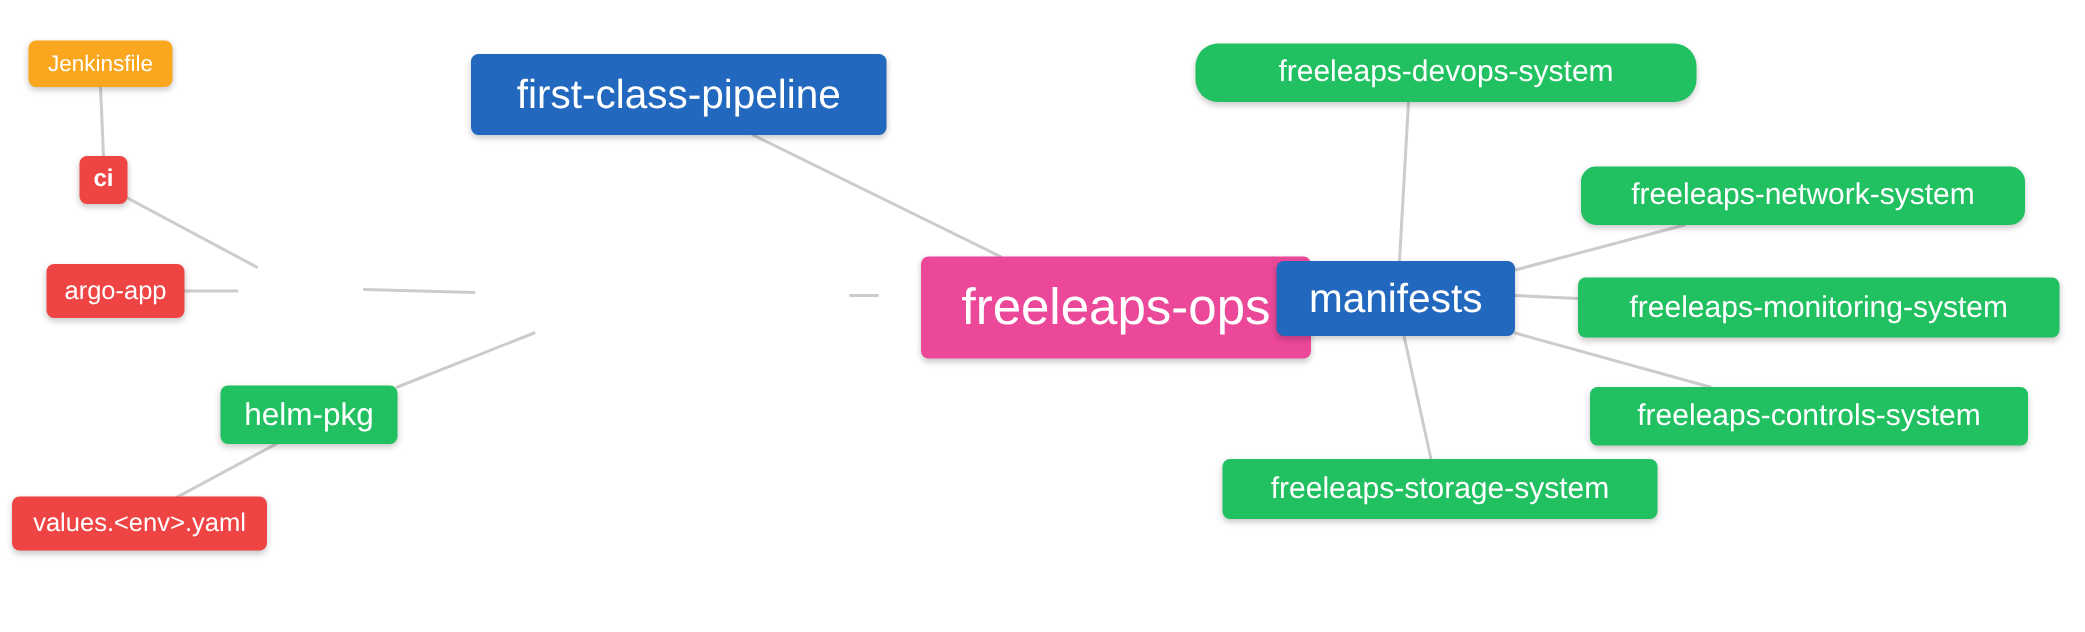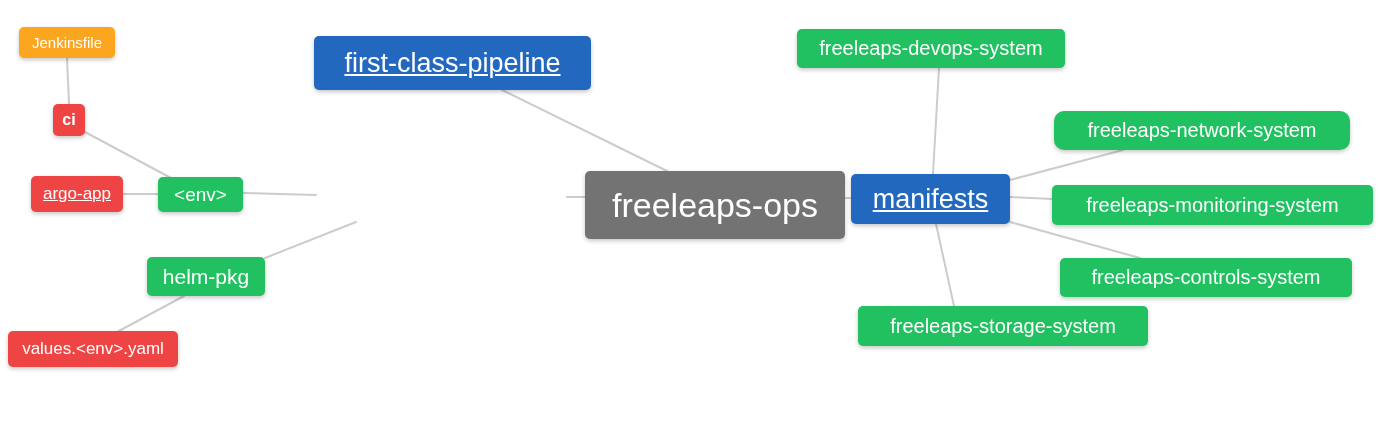--- a/index.html
+++ b/index.html
@@ -32,41 +32,41 @@
     align-items: center;
     justify-content: center;
     color: #ffffff;
     border-radius: 5px;
     box-shadow: 0 2px 4px rgba(0,0,0,0.22);
     white-space: nowrap;
     cursor: default;
     user-select: none;
     box-sizing: border-box;
   }
-  .blue   { background: #2268be; text-decoration: underline; }
+  .blue   { background: #2268be; }
   .green  { background: #21c061; }
   .orange { background: #faa61e; }
   .red    { background: #ef4444; }
-  .dark   { background: #737373; }
+  .dark   { background: #ec4899; margin-left: 29px; }
 
   #n-jenkinsfile          { left: 19px;   top: 27px;  width: 96px;  height: 31px; font-size: 15px; }
   #n-ci                   { left: 53px;   top: 104px; width: 32px;  height: 32px; font-size: 16px; font-weight: 700; }
-  #n-argo-app             { left: 31px;   top: 176px; width: 92px;  height: 36px; font-size: 17px; text-decoration: underline; }
+  #n-argo-app             { left: 31px;   top: 176px; width: 92px;  height: 36px; font-size: 17px; }
   #n-env                  { left: 158px;  top: 177px; width: 85px;  height: 35px; font-size: 19px; }
   #n-helm-pkg             { left: 147px;  top: 257px; width: 118px; height: 39px; font-size: 21px; }
   #n-values-env-yaml      { left: 8px;    top: 331px; width: 170px; height: 36px; font-size: 17px; }
   #n-first-class-pipeline { left: 314px;  top: 36px;  width: 277px; height: 54px; font-size: 27px; }
   #n-service-name         { left: 316px;  top: 171px; width: 251px; height: 51px; font-size: 27px; }
   #n-freeleaps-ops        { left: 585px;  top: 171px; width: 260px; height: 68px; font-size: 34px; }
   #n-manifests            { left: 851px;  top: 174px; width: 159px; height: 50px; font-size: 27px; }
-  #n-devops-system        { left: 797px;  top: 29px;  width: 268px; height: 39px; font-size: 20px; }
+  #n-devops-system        { left: 797px;  top: 29px;  width: 334px; height: 39px; font-size: 20px; border-radius: 15px; }
   #n-network-system       { left: 1054px; top: 111px; width: 296px; height: 39px; font-size: 20px; border-radius: 10px; }
   #n-monitoring-system    { left: 1052px; top: 185px; width: 321px; height: 40px; font-size: 20px; text-align: center; }
   #n-controls-system      { left: 1060px; top: 258px; width: 292px; height: 39px; font-size: 20px; }
-  #n-storage-system       { left: 815px;  top: 306px; width: 290px; height: 40px; font-size: 20px; margin-left: 43px; }
+  #n-storage-system       { left: 815px;  top: 306px; width: 290px; height: 40px; font-size: 20px; }
 </style>
 </head>
 <body>
 
 <div class="canvas">
 
   <svg class="edges" viewBox="0 0 1390 421" xmlns="http://www.w3.org/2000/svg">
     <line x1="67" y1="58" x2="69" y2="104"></line>
     <line x1="85" y1="132" x2="171" y2="178"></line>
     <line x1="123" y1="194" x2="158" y2="194"></line>
@@ -79,21 +79,20 @@
     <line x1="939" y1="68" x2="933" y2="174"></line>
     <line x1="1010" y1="180" x2="1123" y2="150"></line>
     <line x1="1010" y1="197" x2="1052" y2="199"></line>
     <line x1="1010" y1="222" x2="1140" y2="258"></line>
     <line x1="936" y1="224" x2="954" y2="306"></line>
   </svg>
 
   <div class="node orange" id="n-jenkinsfile">Jenkinsfile</div>
   <div class="node red" id="n-ci">ci</div>
   <div class="node red" id="n-argo-app">argo-app</div>
-  <div class="node green" id="n-env">&lt;env&gt;</div>
   <div class="node green" id="n-helm-pkg">helm-pkg</div>
   <div class="node red" id="n-values-env-yaml">values.&lt;env&gt;.yaml</div>
   <div class="node blue" id="n-first-class-pipeline">first-class-pipeline</div>
   <div class="node dark" id="n-freeleaps-ops">freeleaps-ops</div>
   <div class="node blue" id="n-manifests">manifests</div>
   <div class="node green" id="n-devops-system">freeleaps-devops-system</div>
   <div class="node green" id="n-network-system">freeleaps-network-system</div>
   <div class="node green" id="n-monitoring-system">freeleaps-monitoring-system</div>
   <div class="node green" id="n-controls-system">freeleaps-controls-system</div>
   <div class="node green" id="n-storage-system">freeleaps-storage-system</div>

